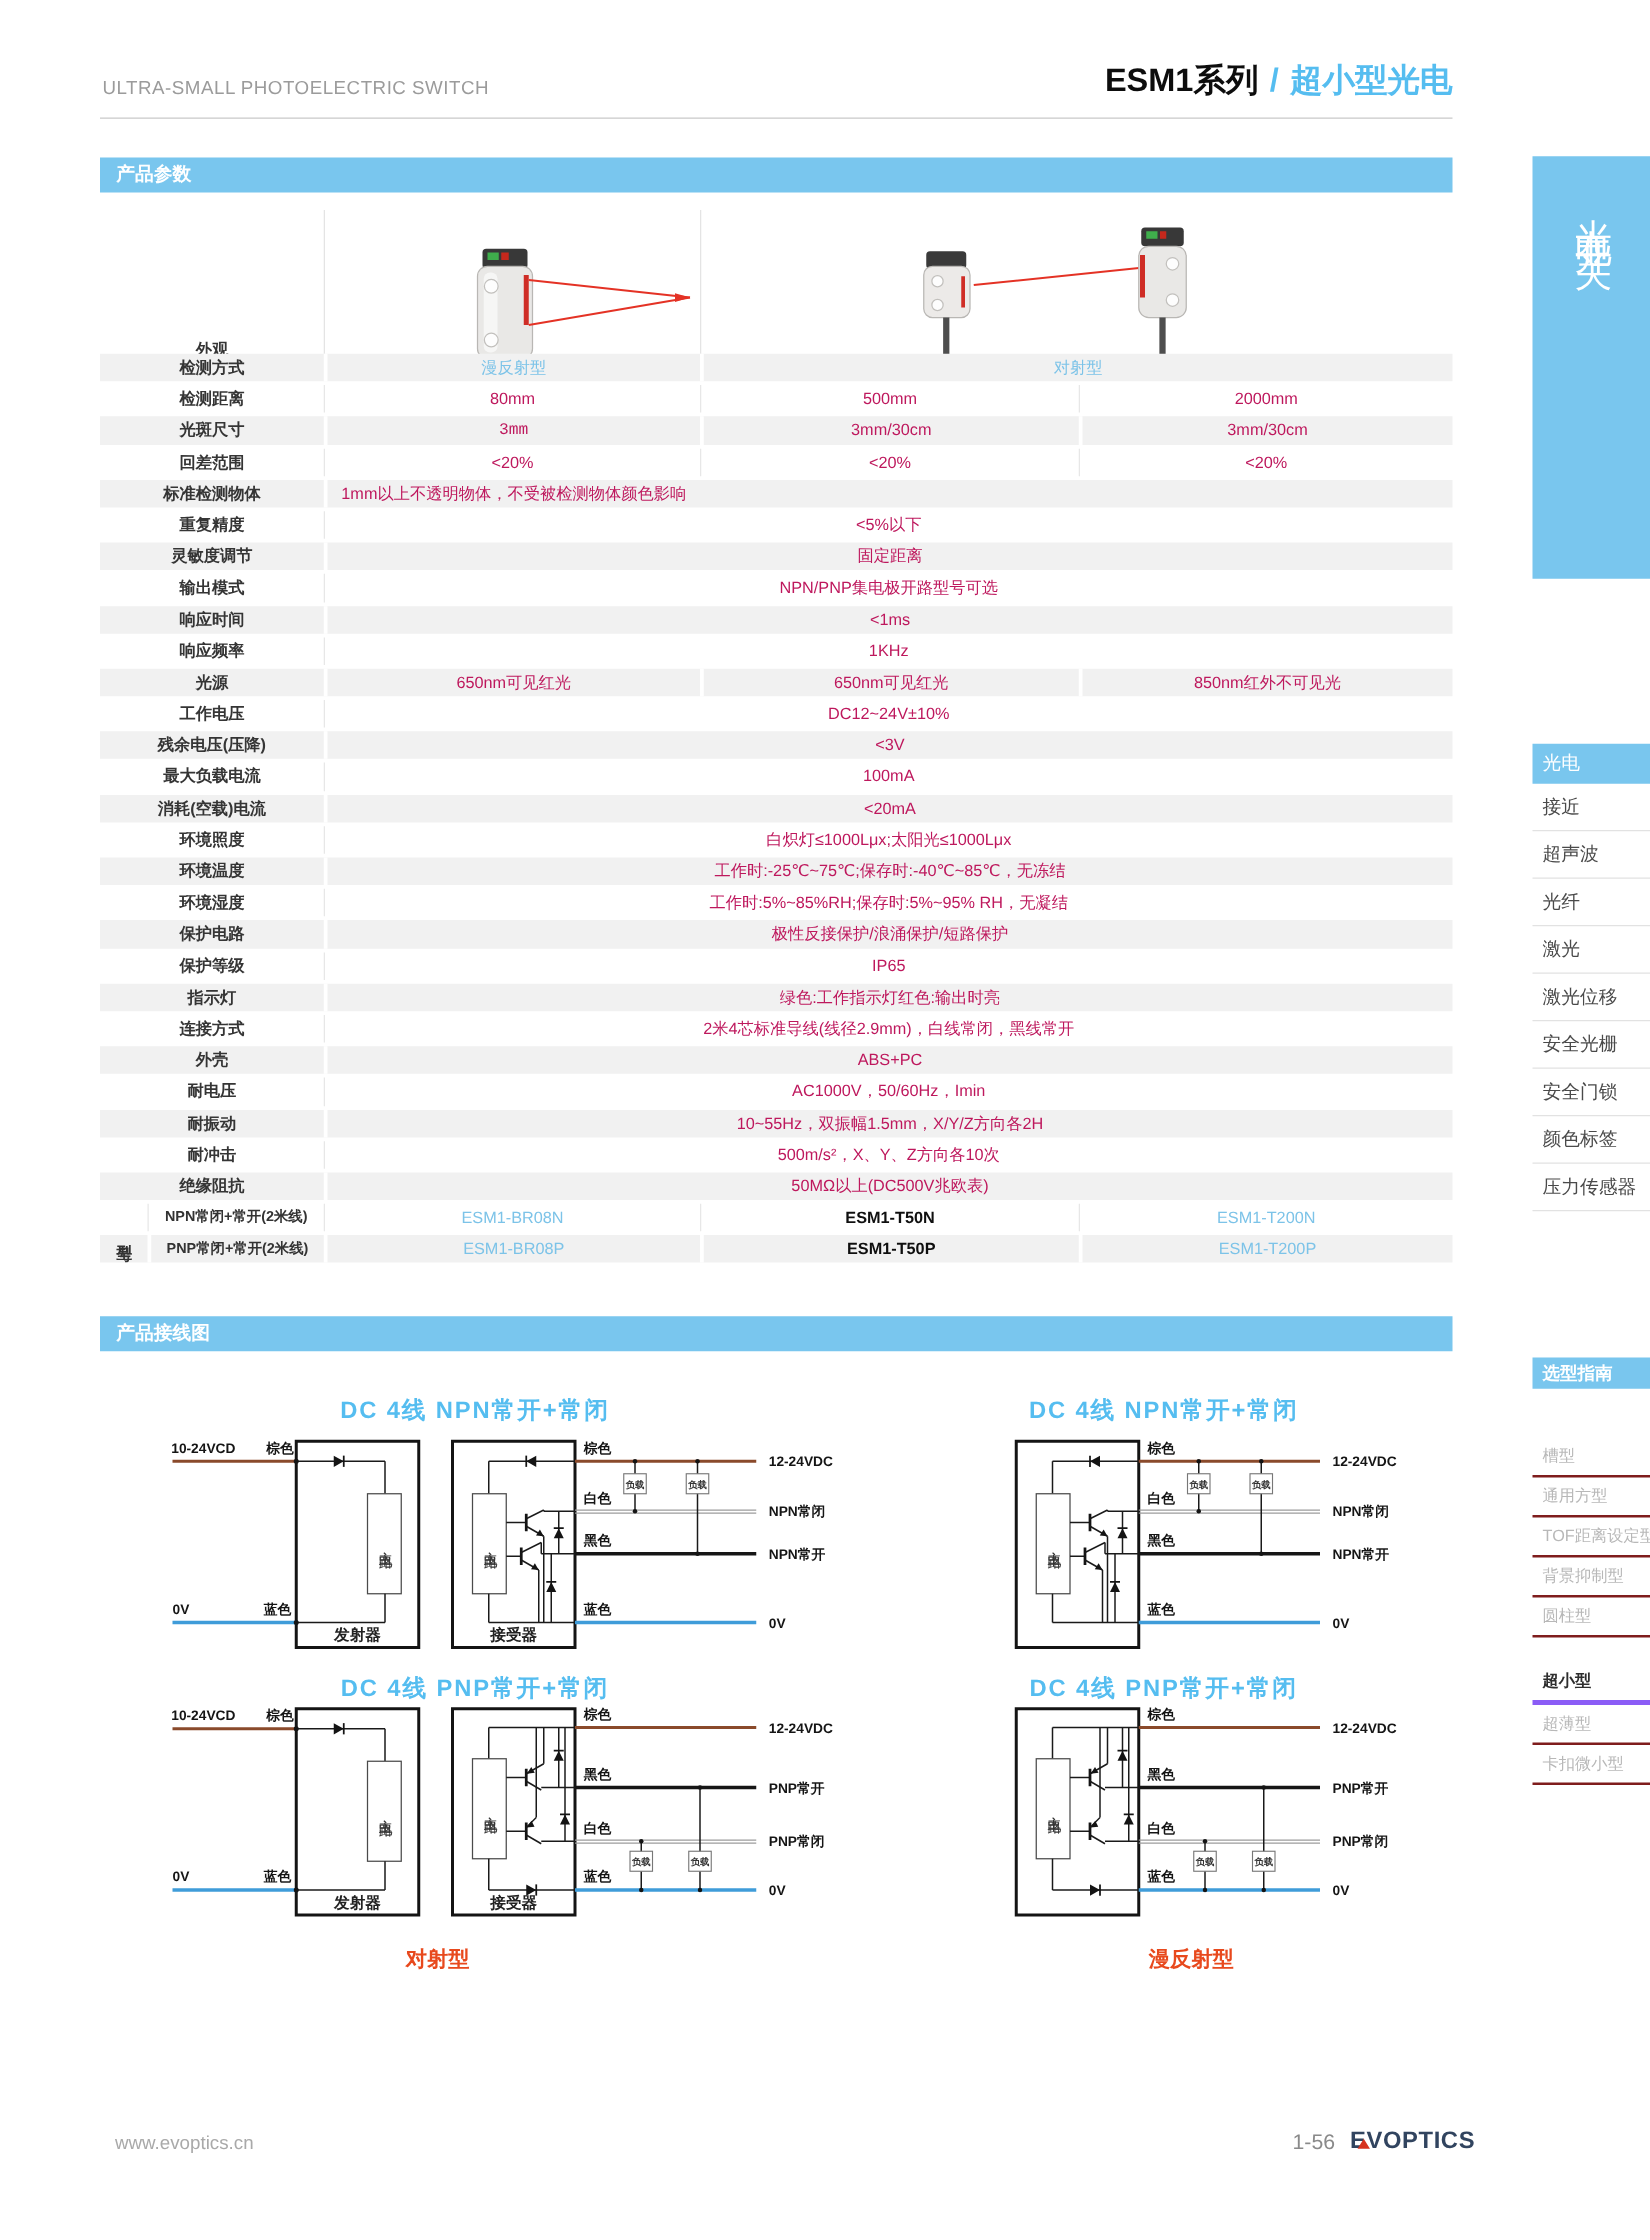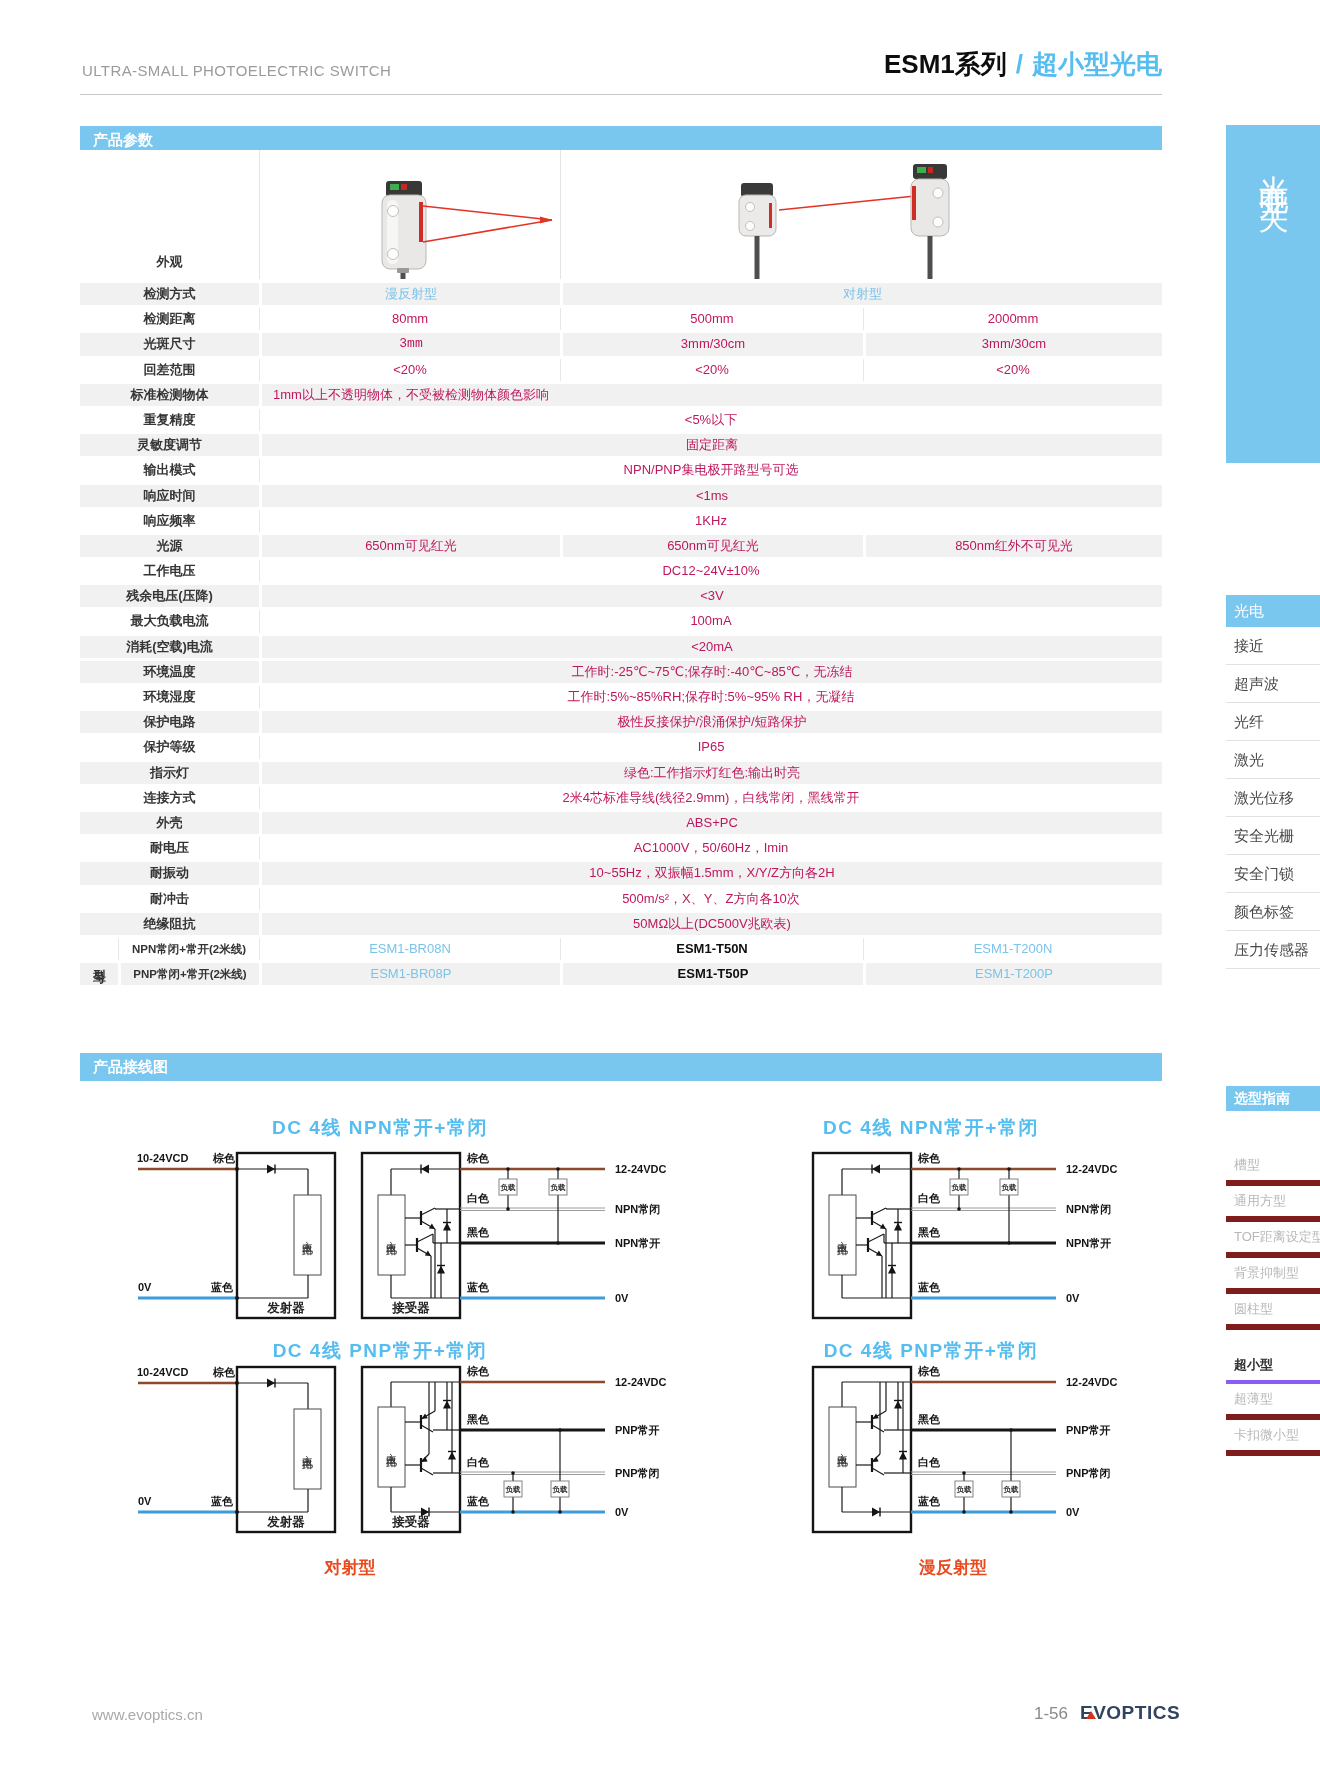--- a/index.html
+++ b/index.html
@@ -12,21 +12,21 @@
   .doc-title .series{color:#0d0d0d;}
   .doc-title .slash{color:var(--c-accent_text);margin:0 9px;font-weight:700;}
   .doc-title .cat{color:var(--c-accent_text);}
   .head-rule{position:absolute;left:80px;top:94px;width:1082px;height:1px;background:#c9c9c9;}
 
   
   .sec-bar{position:absolute;left:80px;width:1082px;height:28px;background:var(--c-accent);color:#fff;
            font-size:15px;font-weight:700;line-height:28px;padding-left:13px;box-sizing:border-box;}
 
   
-  #appearance-row{position:absolute;left:80px;top:150px;width:1082px;height:129px;background:#fff;}
+  #appearance-row{position:absolute;left:80px;top:168px;width:1082px;height:129px;background:#fff;}
   #appearance-row .vdiv{position:absolute;top:0;width:1px;height:129px;background:#e4e4e4;}
   .appearance-label{position:absolute;left:0;bottom:8px;width:179px;text-align:center;font-size:13px;font-weight:700;color:#353535;}
 
   
   #spec-rows{position:absolute;left:80px;top:283px;width:1082px;}
   .spec-row{display:flex;height:22.2px;line-height:22.2px;margin-bottom:3px;font-size:13px;}
   .spec-row.shade{background:#f1f1f1;}
   .spec-label{width:179px;font-weight:700;color:#353535;text-align:center;white-space:nowrap;}
   .spec-cell{text-align:center;color:#be185d;box-sizing:border-box;white-space:nowrap;overflow:hidden;}
   .shade .spec-cell,.shade .model-sublabel{border-left:3px solid #fff;}
@@ -42,21 +42,21 @@
   
   #side-tab{position:absolute;left:1226px;top:125px;width:94px;height:338px;background:var(--c-accent);
             display:flex;justify-content:center;padding-top:26px;box-sizing:border-box;}
   #side-tab .vtxt{writing-mode:vertical-rl;color:#fff;font-size:30px;font-weight:500;letter-spacing:9px;}
   #side-menu{position:absolute;left:1226px;top:595px;width:94px;}
   .side-item{height:37px;line-height:37px;padding-left:8px;font-size:15px;color:#4a4a4a;border-bottom:1px solid #e2e2e2;cursor:pointer;}
   .side-item.active{height:32px;line-height:32px;background:var(--c-accent);color:#fff;border-bottom:none;}
   #guide-header{position:absolute;left:1226px;top:1086px;width:94px;height:25px;background:var(--c-accent);
                 color:#fff;font-size:14px;font-weight:700;line-height:25px;padding-left:8px;box-sizing:border-box;}
   #guide-menu{position:absolute;left:1226px;top:1150px;width:94px;}
-  .guide-item{height:30px;line-height:30px;padding-left:8px;font-size:13px;color:#b8b8b8;border-bottom:6px solid #7f1d1d;cursor:pointer;white-space:nowrap;}
+  .guide-item{height:30px;line-height:30px;padding-left:8px;font-size:13px;color:#b8b8b8;border-bottom:2px solid #7f1d1d;cursor:pointer;white-space:nowrap;}
   .guide-item.active{color:#2e2e2e;font-weight:700;border-bottom:4px solid #8b5cf6;margin-top:20px;}
 
   
   .diag-title{position:absolute;font-size:19px;font-weight:700;color:var(--c-accent_text);letter-spacing:1.5px;text-align:center;white-space:nowrap;}
   .type-label{position:absolute;font-size:17px;font-weight:700;color:var(--c-red_label);text-align:center;}
   .wsvg{position:absolute;overflow:visible;}
 
   
   .cl{stroke:#1a1a1a;stroke-width:1.2;fill:none;}
   .box{fill:none;stroke:#141414;stroke-width:2.4;}
@@ -214,20 +214,24 @@
         <div class="spec-label">残余电压(压降)</div>
         <div class="spec-cell" style="width: 903px;">&lt;3V</div>
       </div>
       <div class="spec-row light">
         <div class="spec-label">最大负载电流</div>
         <div class="spec-cell" style="width: 903px;">100mA</div>
       </div>
       <div class="spec-row shade">
         <div class="spec-label">消耗(空载)电流</div>
         <div class="spec-cell" style="width: 903px;">&lt;20mA</div>
+      </div>
+      <div class="spec-row light">
+        <div class="spec-label">环境照度</div>
+        <div class="spec-cell" style="width: 903px;">白炽灯≤1000Lμx;太阳光≤1000Lμx</div>
       </div>
       <div class="spec-row shade">
         <div class="spec-label">环境温度</div>
         <div class="spec-cell" style="width: 903px;">工作时:-25℃~75℃;保存时:-40℃~85℃，无冻结</div>
       </div>
       <div class="spec-row light">
         <div class="spec-label">环境湿度</div>
         <div class="spec-cell" style="width: 903px;">工作时:5%~85%RH;保存时:5%~95% RH，无凝结</div>
       </div>
       <div class="spec-row shade">

